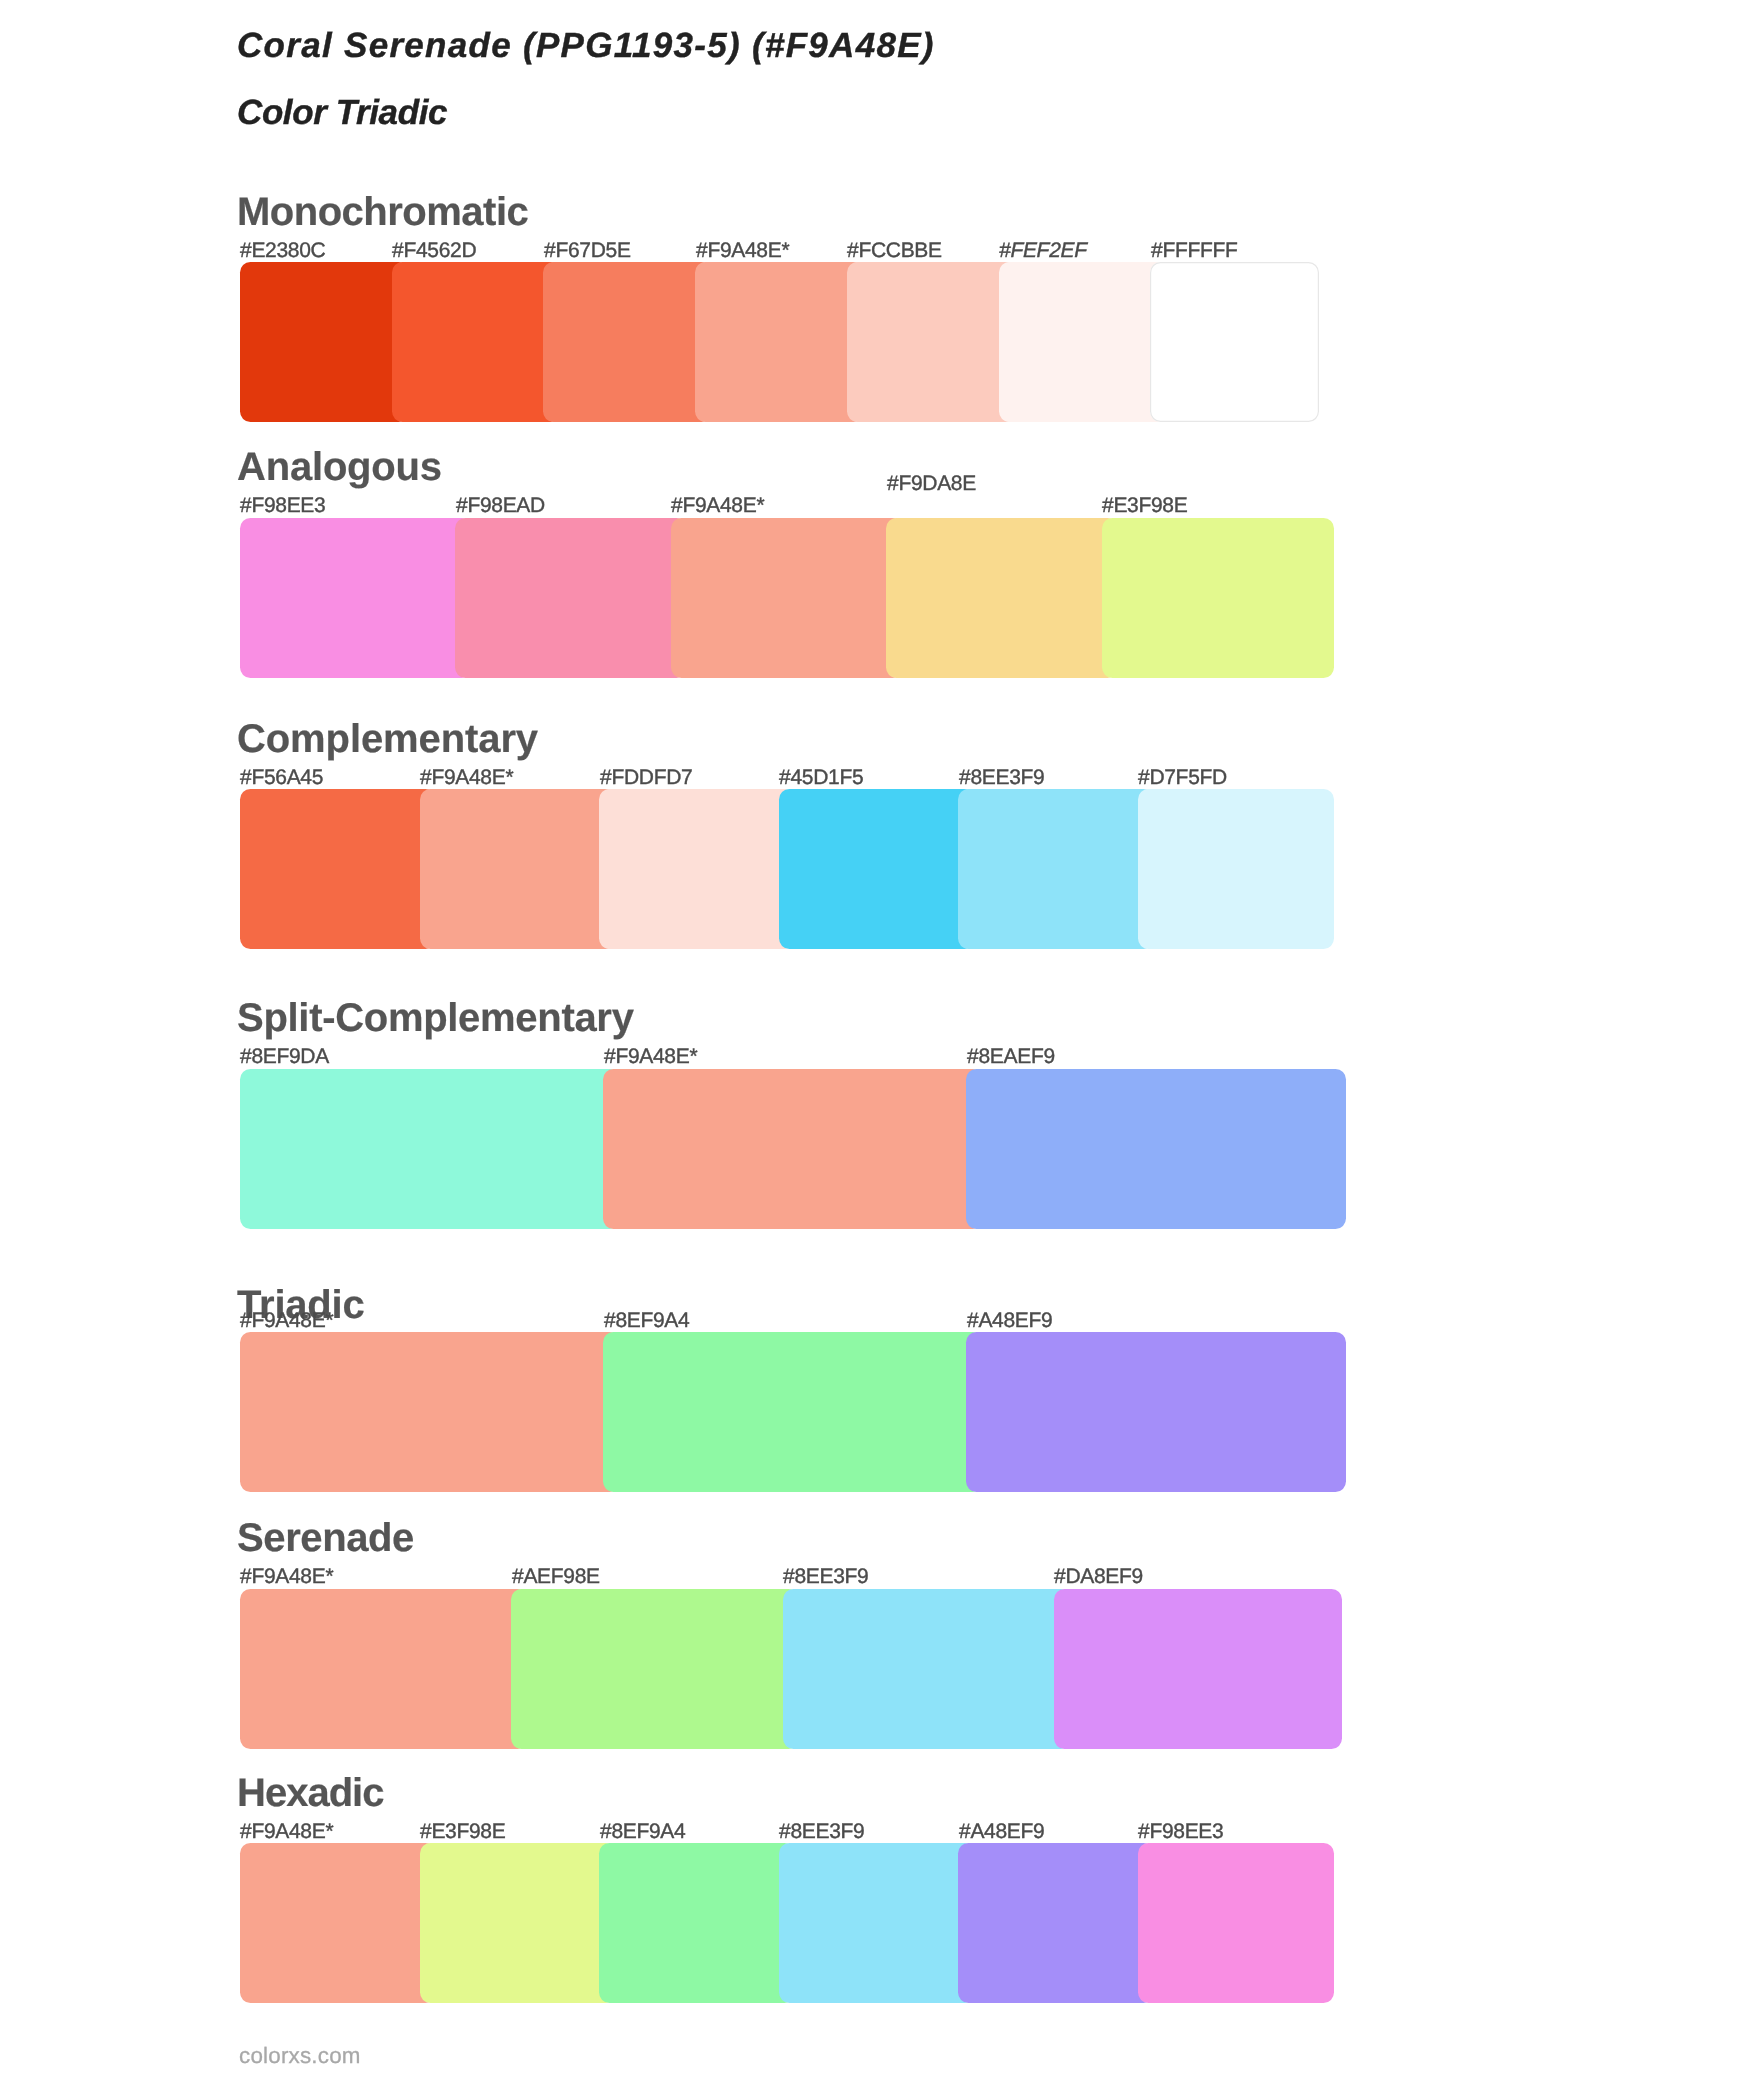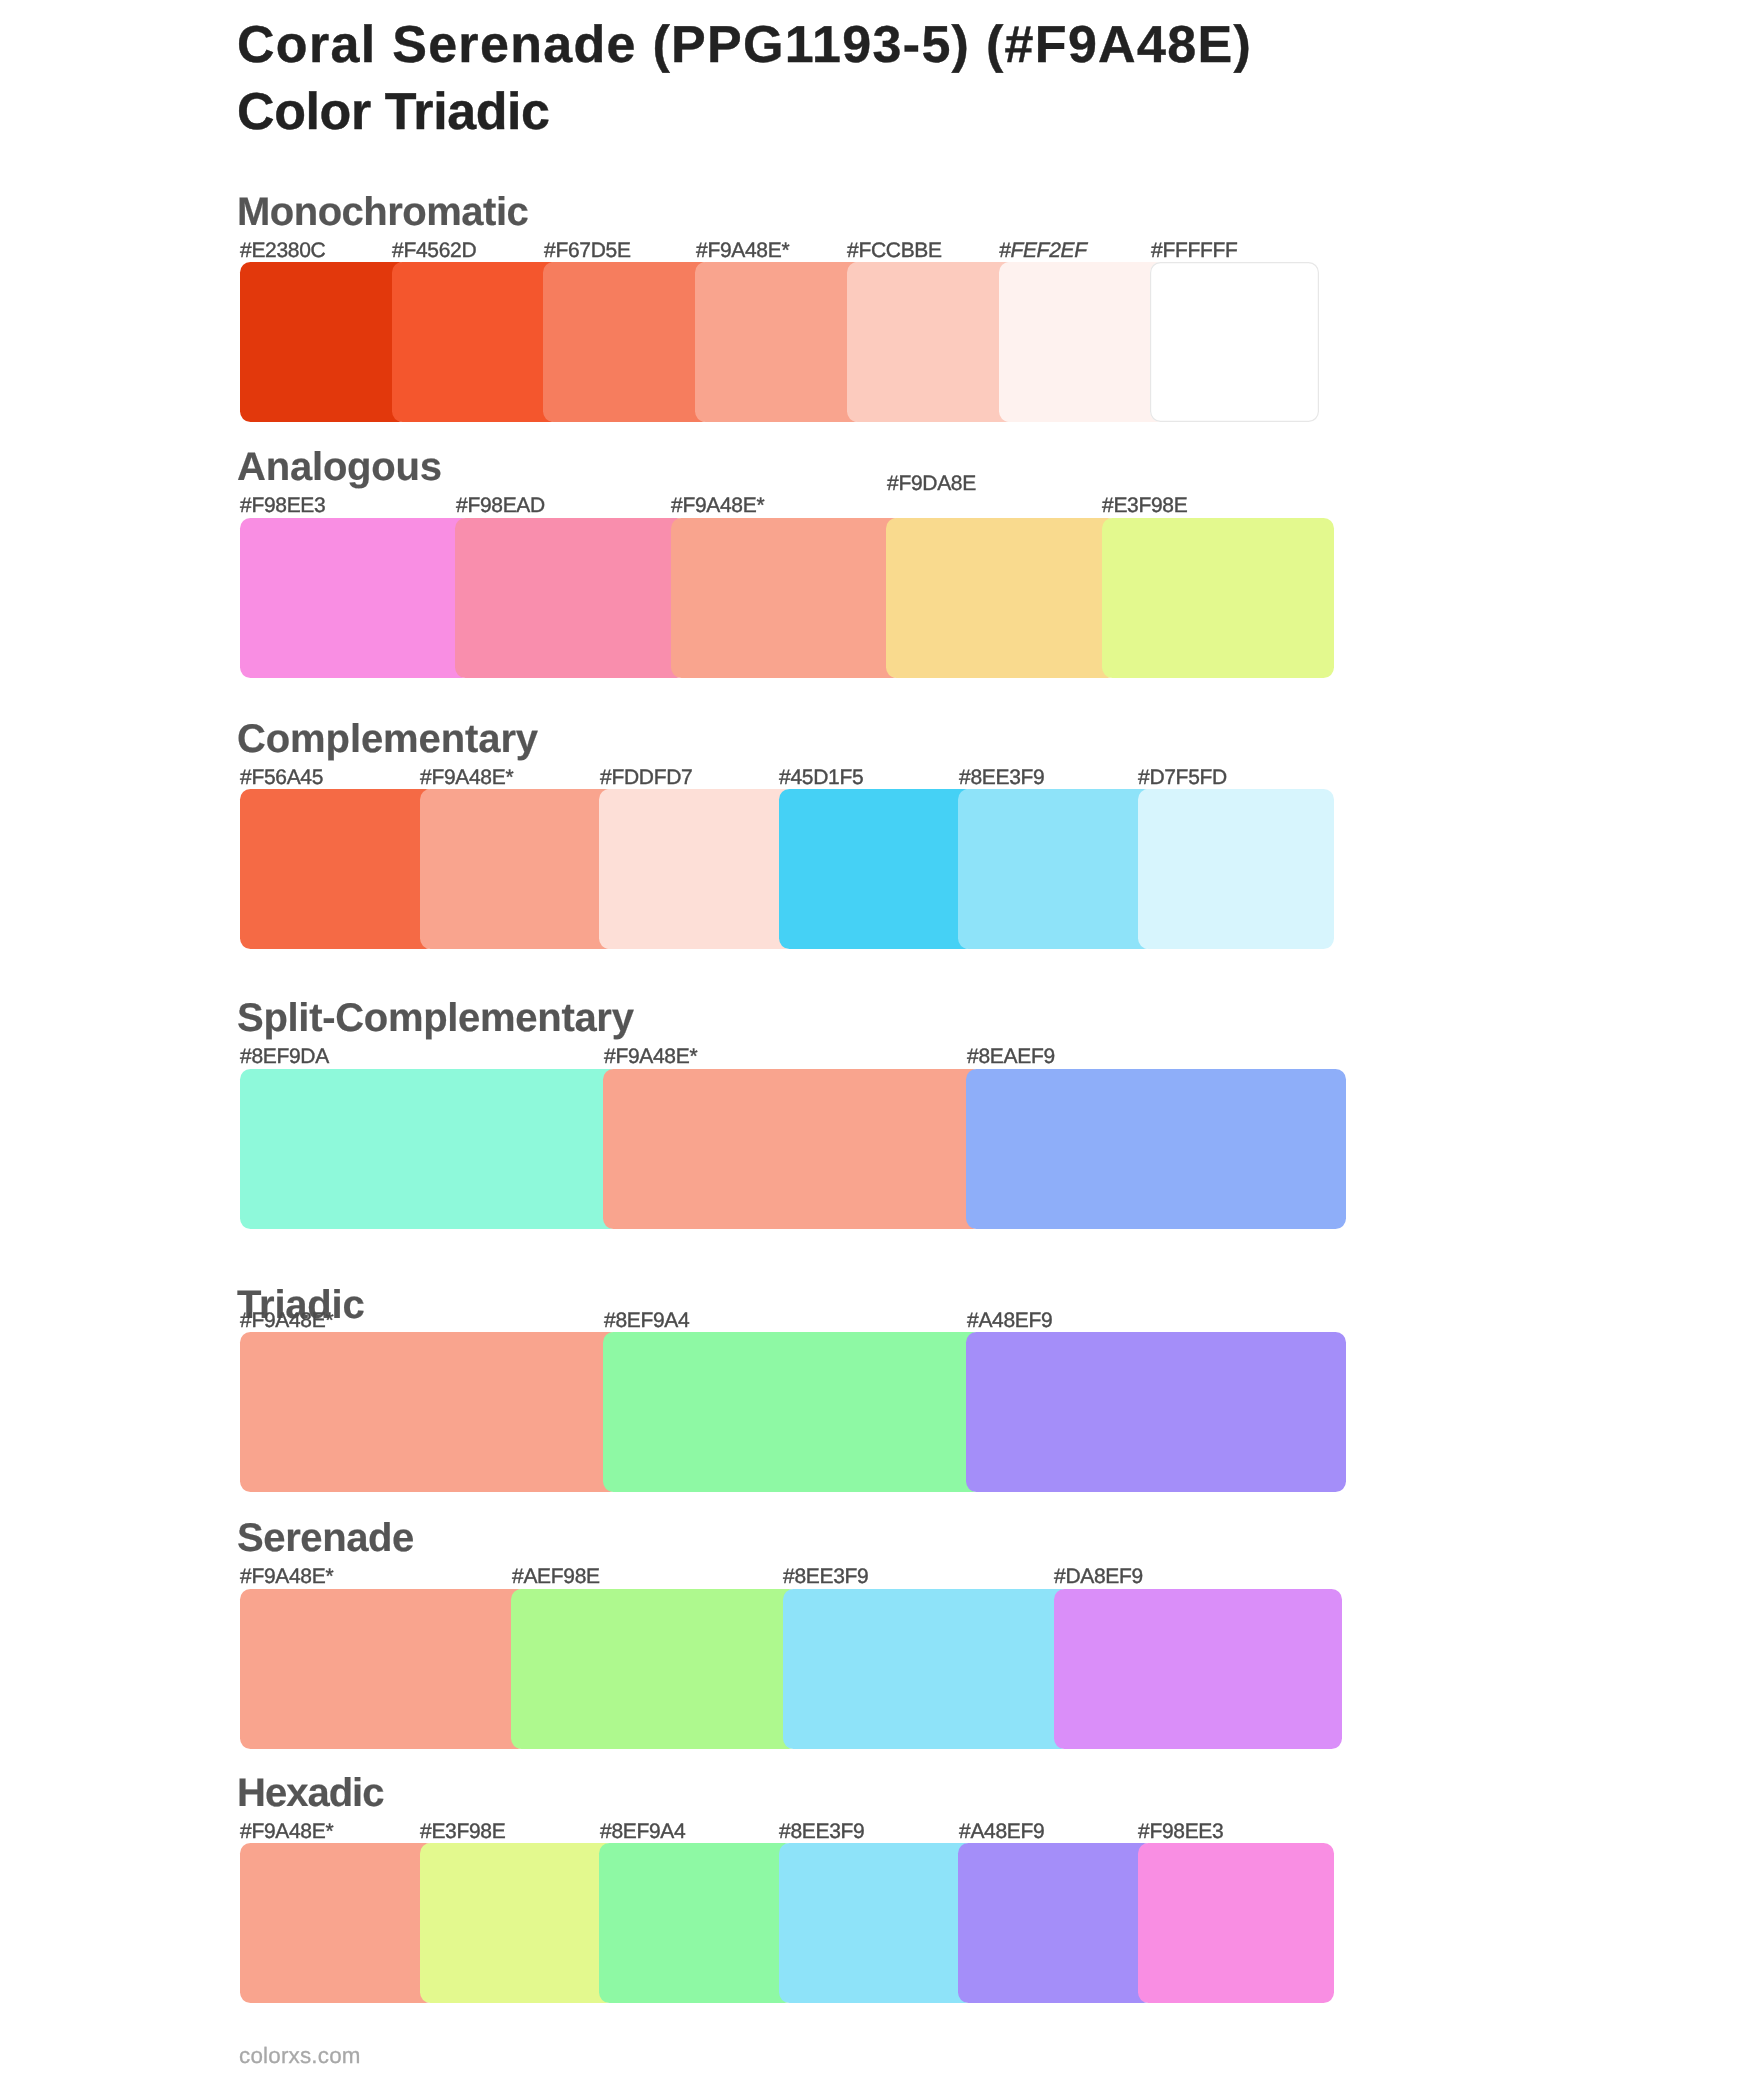--- a/index.html
+++ b/index.html
@@ -5,21 +5,21 @@
   html,body,h1,h2,h3,p,section,div{margin:0;padding:0;}
   body{width:1757px;height:2077px;background:#ffffff;overflow:hidden;
        font-family:"Liberation Sans",sans-serif;
        -webkit-font-smoothing:antialiased;text-rendering:geometricPrecision;}
   #page{position:relative;width:1757px;height:2077px;}
 
   
   .title-line,.pal-title,.swatch-label,.footer-link{transform:translateZ(0);}
 
   .title-line{position:absolute;left:237px;white-space:nowrap;
-              font-weight:700;font-size:52px;line-height:47px;color:#222222;
+              font-weight:700;font-size:35px;line-height:47px;color:#222222;font-style:italic;
               -webkit-text-stroke:0.4px #222222;}
   #title-1{top:22.4px;}
   #title-2{top:89px;}
 
   .palette{position:absolute;left:0;top:0;}
   .pal-title{position:absolute;left:237px;white-space:nowrap;
              font-weight:700;font-size:40px;line-height:40px;color:#555555;
              -webkit-text-stroke:0.2px #555555;}
   .swatch-label{position:absolute;white-space:nowrap;
                 font-weight:400;font-size:21px;line-height:21px;color:#4b4b4b;

